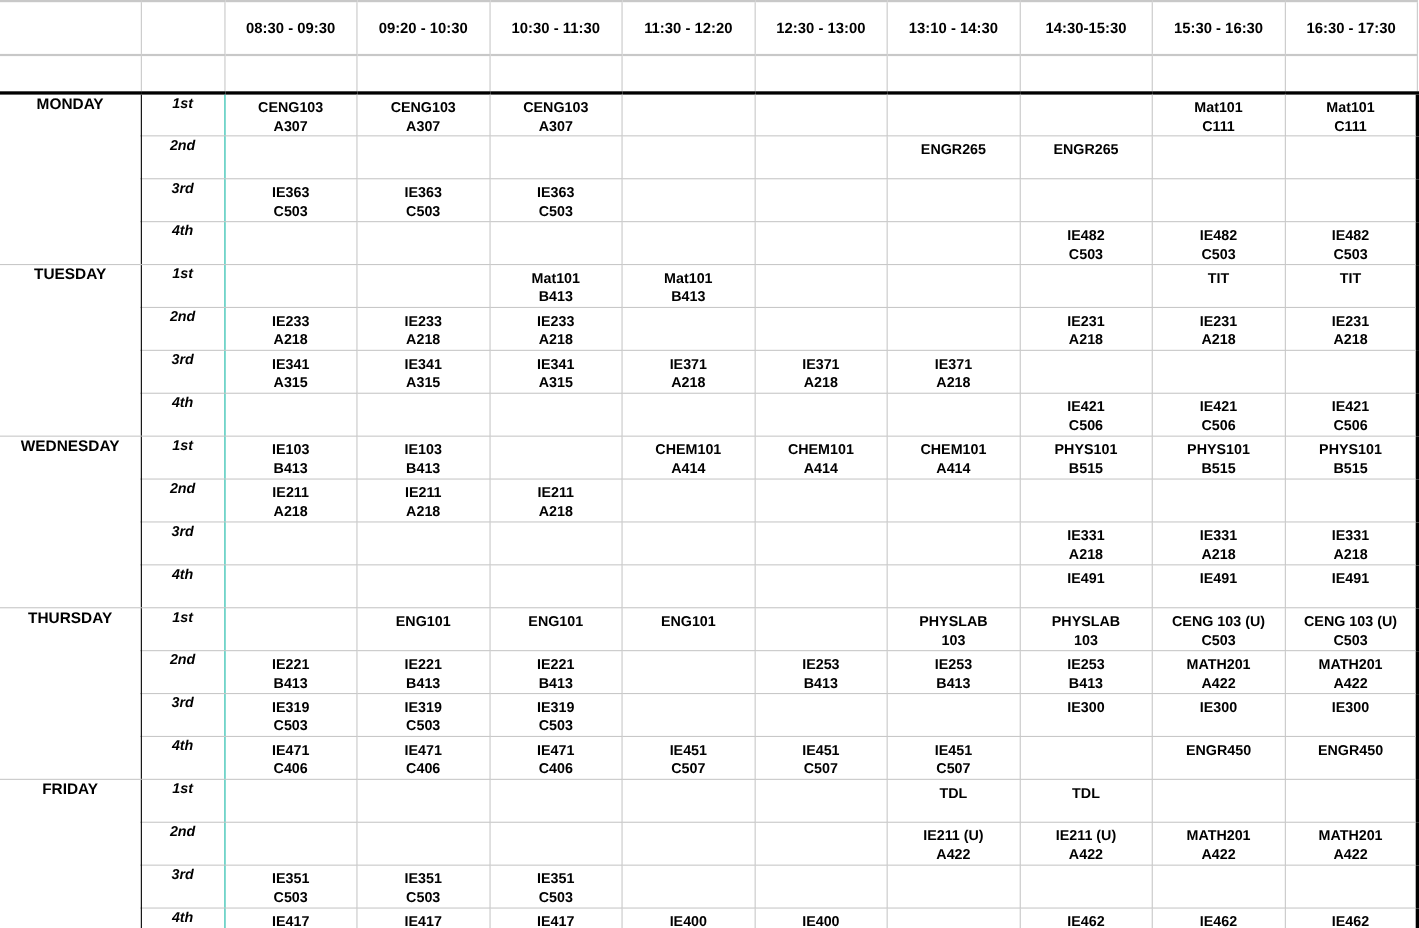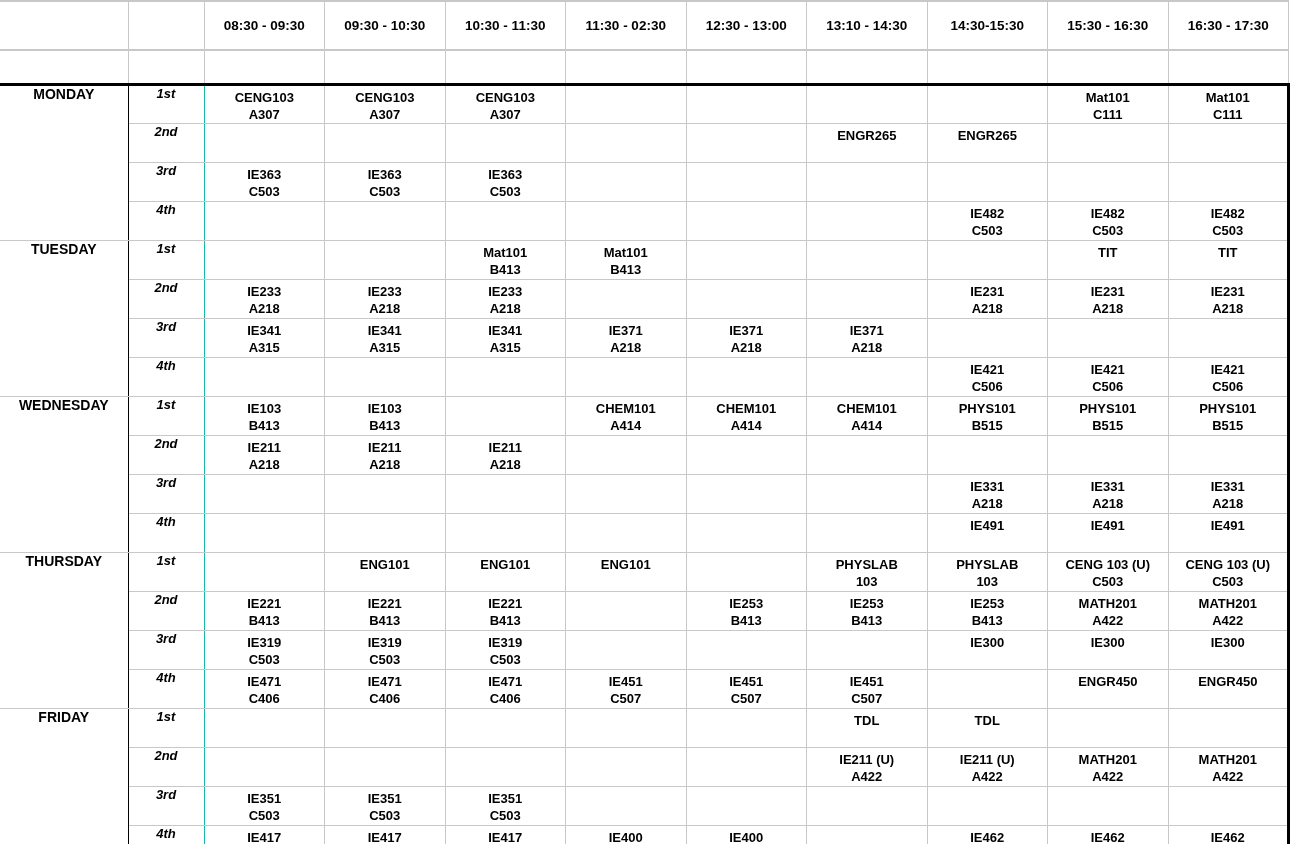--- a/index.html
+++ b/index.html
@@ -96,23 +96,23 @@
         <col>
         <col>
         <col>
         <col>
       </colgroup>
     <thead>
         <tr class="h1">
           <th class="corner-day"></th>
           <th></th>
           <th>08:30 - 09:30</th>
-          <th>09:30 - 10:30</th>
+          <th>09:20 - 10:30</th>
           <th>10:30 - 11:30</th>
-          <th>11:30 - 02:30</th>
+          <th>11:30 - 12:20</th>
           <th>12:30 - 13:00</th>
           <th>13:10 - 14:30</th>
           <th>14:30-15:30</th>
           <th>15:30 - 16:30</th>
           <th>16:30 - 17:30</th>
         </tr>
         <tr class="h2">
           <th class="corner-day"></th>
           <th></th>
           <th></th>

